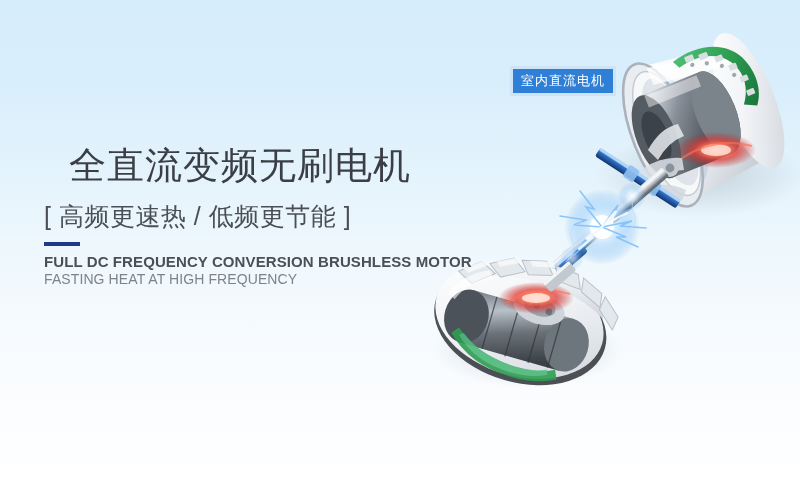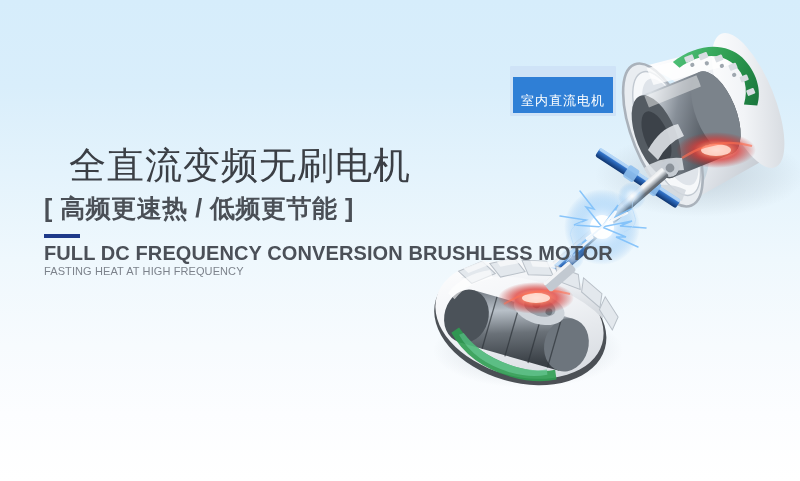--- a/index.html
+++ b/index.html
@@ -38,69 +38,68 @@
   #title-cn {
     font-size: 37px;
     line-height: 44px;
     color: #3b3f45;
     letter-spacing: 1px;
     font-weight: 400;
     white-space: nowrap;
     margin-left: 25px;
   }
   #subtitle-cn {
-    margin-top: 4px;
+    margin-top: 12px;
     font-size: 25px;
     line-height: 32px;
     color: #4a4f56;
     letter-spacing: 0.5px;
-    font-weight: 700;
+    font-weight: 400;
     white-space: nowrap;
   }
   #accent-bar {
     margin-top: 10px;
     width: 36px;
     height: 4px;
     background: #1e3a8a;
   }
   #title-en {
     margin-top: 7px;
-    font-size: 20px;
+    font-size: 15px;
     line-height: 17px;
     color: #4b5058;
     font-weight: bold;
     letter-spacing: 0.1px;
     white-space: nowrap;
   }
   #sub-en {
     margin-top: 3px;
-    font-size: 11px;
+    font-size: 14px;
     line-height: 13px;
     color: #7d838c;
     letter-spacing: 0.1px;
     white-space: nowrap;
   }
 
   
   .callout {
     position: absolute;
     background: #cfe3f7;
     padding: 3px;
     border-radius: 1px;
   }
   .callout-inner {
     background: #2f7fd6;
     color: #ffffff;
     font-size: 13px;
     line-height: 19px;
-    padding: 14px 8px 3px 8px;
+    padding: 2px 8px 3px 8px;
     white-space: nowrap;
     letter-spacing: 1px;
     font-weight: 400;
-    margin-top: 8px;
   }
   #callout-indoor { left: 510px; top: 66px; }
   #callout-outdoor { left: 615px; top: 338px; }
 
   
   #artwork {
     position: absolute;
     left: 0; top: 0;
     width: 800px; height: 481px;
     pointer-events: none;

